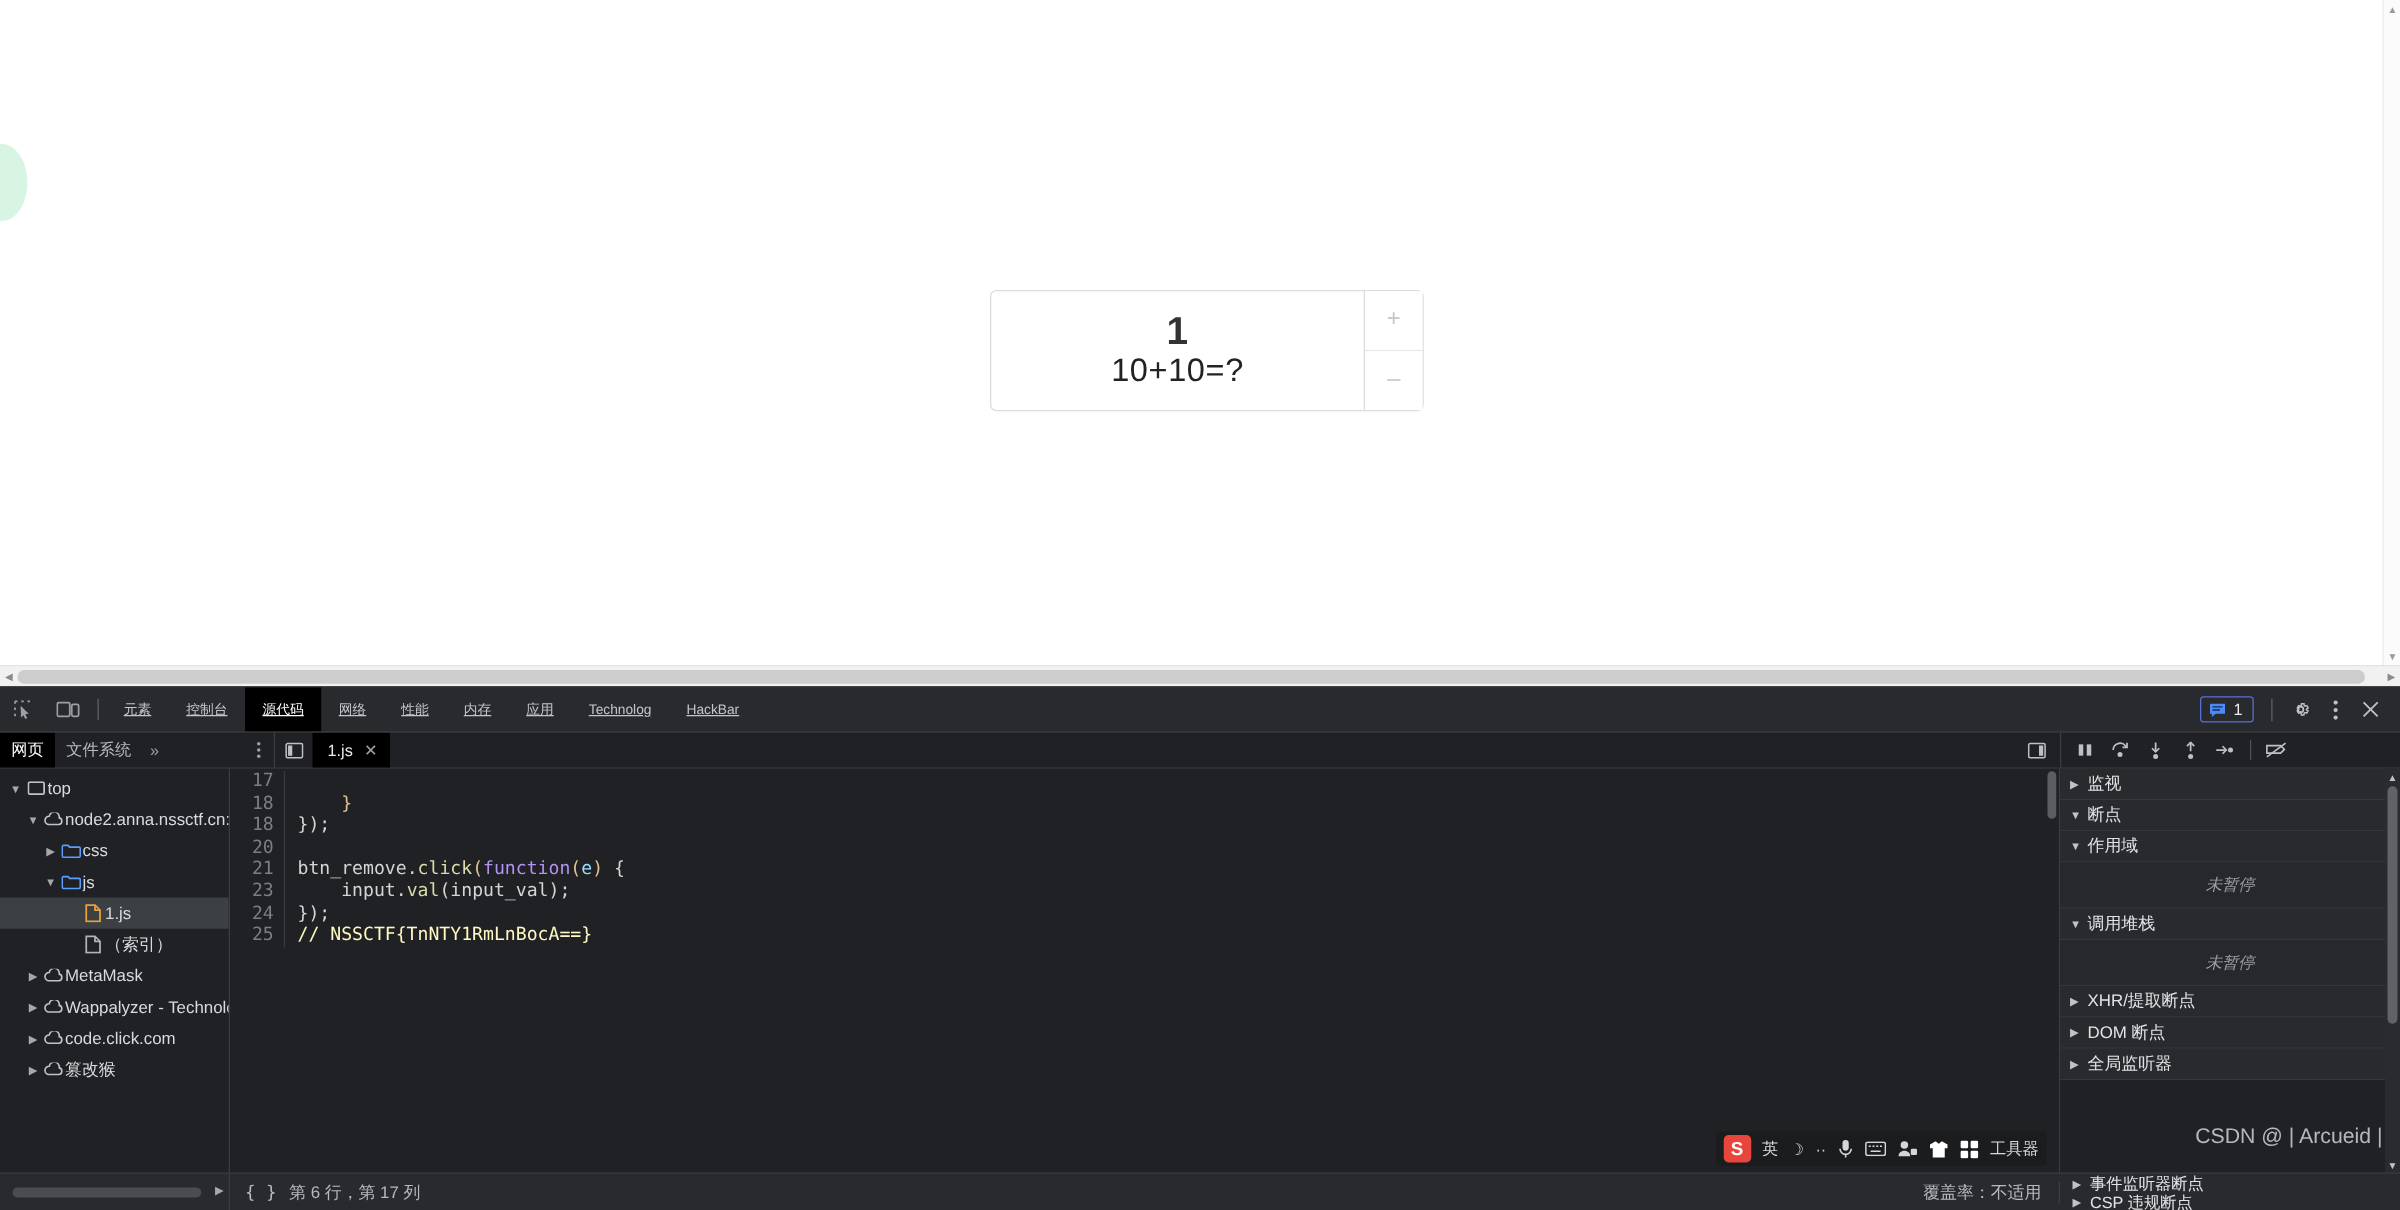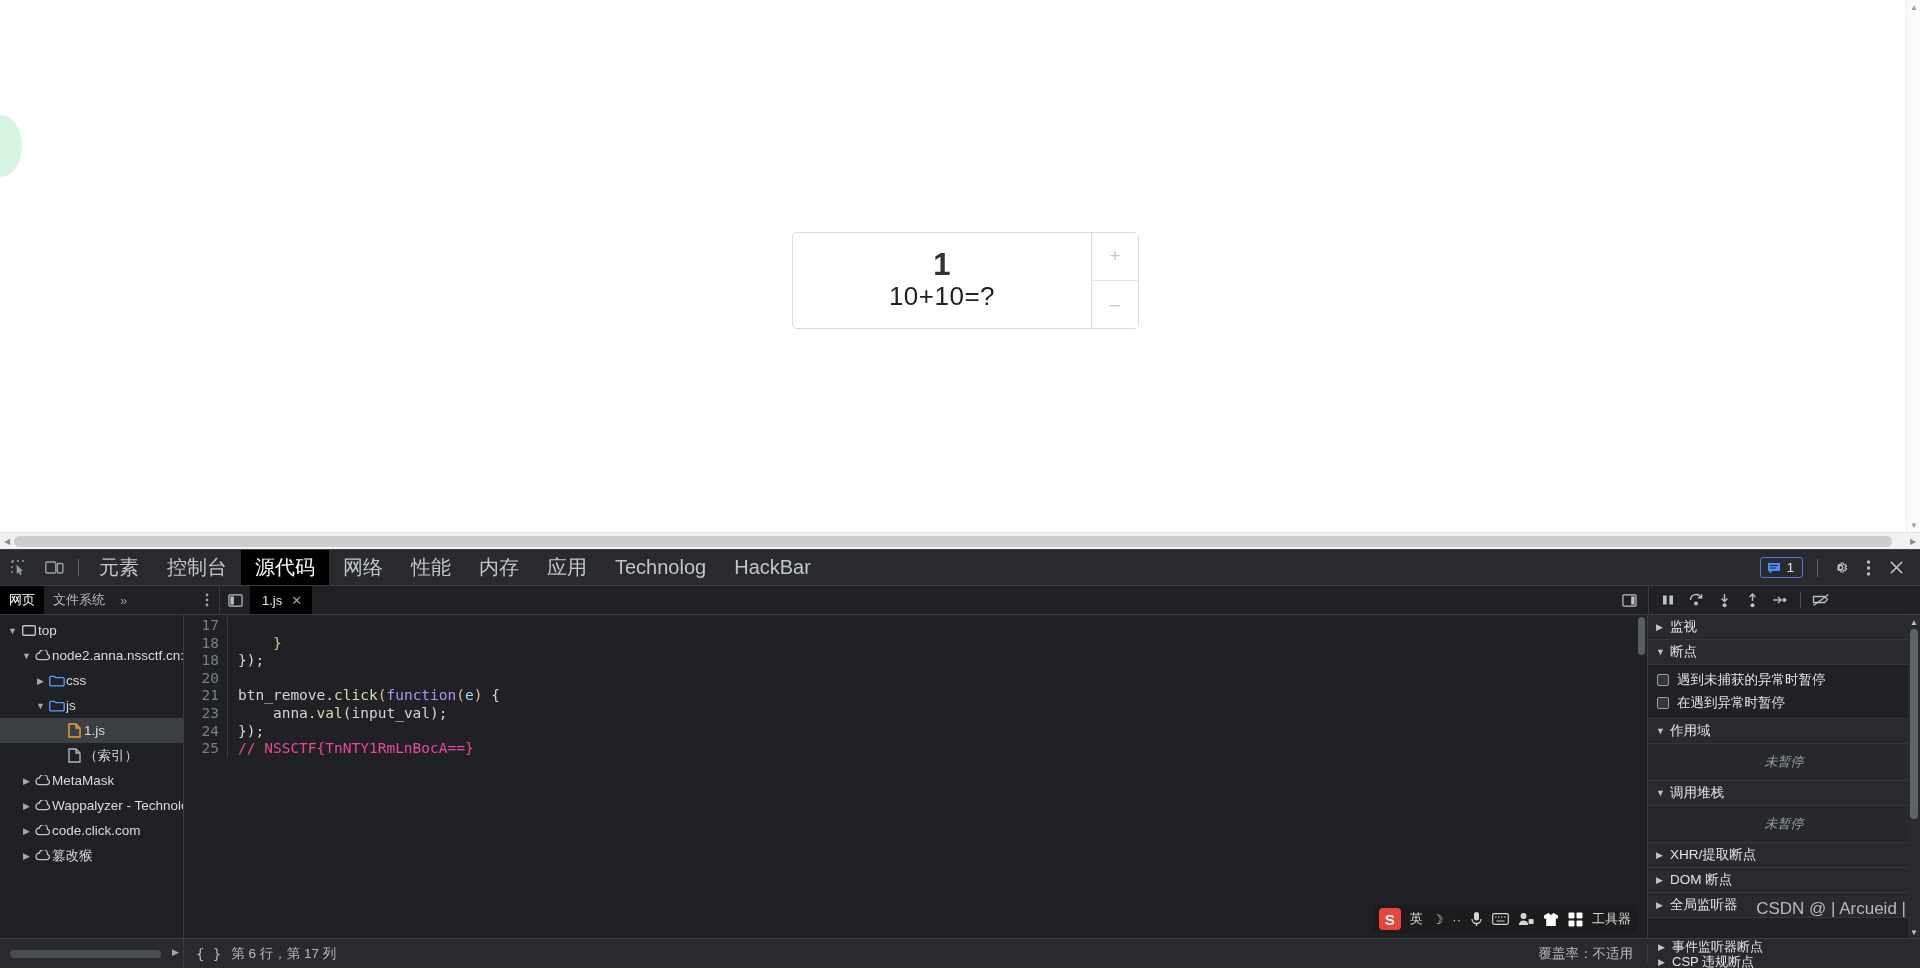--- a/index.html
+++ b/index.html
@@ -108,21 +108,21 @@
   }
   .dt-iconbtn {
     width: 36px; display: flex; align-items: center; justify-content: center;
     color: #9aa0a6;
   }
   .dt-sep {
     width: 1px; margin: 9px 6px; background: #5f6368;
   }
   .dt-tab {
     display: flex; align-items: center; padding: 0 14px;
-    color: #c2c5c9; font-size: 20px; white-space: nowrap;
+    color: #c2c5c9; font-size: 11px; white-space: nowrap; text-decoration: underline;
   }
   .dt-tab.active { background: #000000; color: #ffffff; }
   .dt-tabbar-right {
     margin-left: auto; display: flex; align-items: center; padding-right: 10px;
   }
   .msg-badge {
     display: flex; align-items: center; gap: 6px;
     border: 1px solid #5b6fd8; border-radius: 3px;
     padding: 2px 8px 2px 6px; margin-right: 6px;
     color: #e8eaed; font-size: 13px;
@@ -207,21 +207,21 @@
   .cl { display: flex; height: 17.6px; white-space: pre; }
   .gut {
     width: 44px; flex: 0 0 44px; text-align: right; padding-right: 8px;
     color: #7a7f85; border-right: 1px solid #3b3d40;
   }
   .src { padding-left: 10px; color: #d4d4d4; }
   .k-purple { color: #b392f0; }
   .k-blue   { color: #9cdcfe; }
   .k-yellow { color: #dcdcaa; margin-top: 44px; }
   .k-gold   { color: #e2c08d; }
-  .k-gray   { color: #ec4899; }
+  .k-gray   { color: #fef9c3; }
   .k-plain  { color: #d4d4d4; }
 
   .ed-vscroll {
     position: absolute; right: 0; top: 0; width: 11px; height: 100%;
     background: #202124;
   }
   .ed-vscroll .thumb {
     position:absolute; left:2px; top:2px; width:7px; height: 38px;
     background:#5a5e63; border-radius: 4px;
   }
@@ -606,21 +606,21 @@
           </div>
 
           <div class="cl">
             <span class="gut">21</span>
             <span class="src"><span class="k-plain">btn_remove</span><span class="k-plain">.</span><span class="k-yellow">click</span><span class="k-gold">(</span><span class="k-purple">function</span><span class="k-gold">(</span><span class="k-blue">e</span><span class="k-gold">)</span><span class="k-plain"> {</span></span>
           </div>
 
 
           <div class="cl">
             <span class="gut">23</span>
-            <span class="src"><span class="k-plain">    anna</span><span class="k-plain">.</span><span class="k-yellow">val</span><span class="k-plain">(input_val);</span></span>
+            <span class="src"><span class="k-plain">    input</span><span class="k-plain">.</span><span class="k-yellow">val</span><span class="k-plain">(input_val);</span></span>
           </div>
 
           <div class="cl">
             <span class="gut">24</span>
             <span class="src"><span class="k-plain">});</span></span>
           </div>
 
           <div class="cl">
             <span class="gut">25</span>
             <span class="src"><span class="k-gray">// NSSCTF{TnNTY1RmLnBocA==}</span></span>
@@ -678,30 +678,20 @@
         <div class="dbg-sec">
           <span class="caret">▶</span>
           <span>监视</span>
         </div>
 
         <div class="dbg-sec">
           <span class="caret">▼</span>
           <span>断点</span>
         </div>
 
-        <div class="dbg-group">
-          <div class="dbg-check">
-            <span class="cbox"></span>
-            <span>遇到未捕获的异常时暂停</span>
-          </div>
-          <div class="dbg-check">
-            <span class="cbox"></span>
-            <span>在遇到异常时暂停</span>
-          </div>
-        </div>
 
         <div class="dbg-sec">
           <span class="caret">▼</span>
           <span>作用域</span>
         </div>
         <div class="dbg-empty">未暂停</div>
 
         <div class="dbg-sec">
           <span class="caret">▼</span>
           <span>调用堆栈</span>

